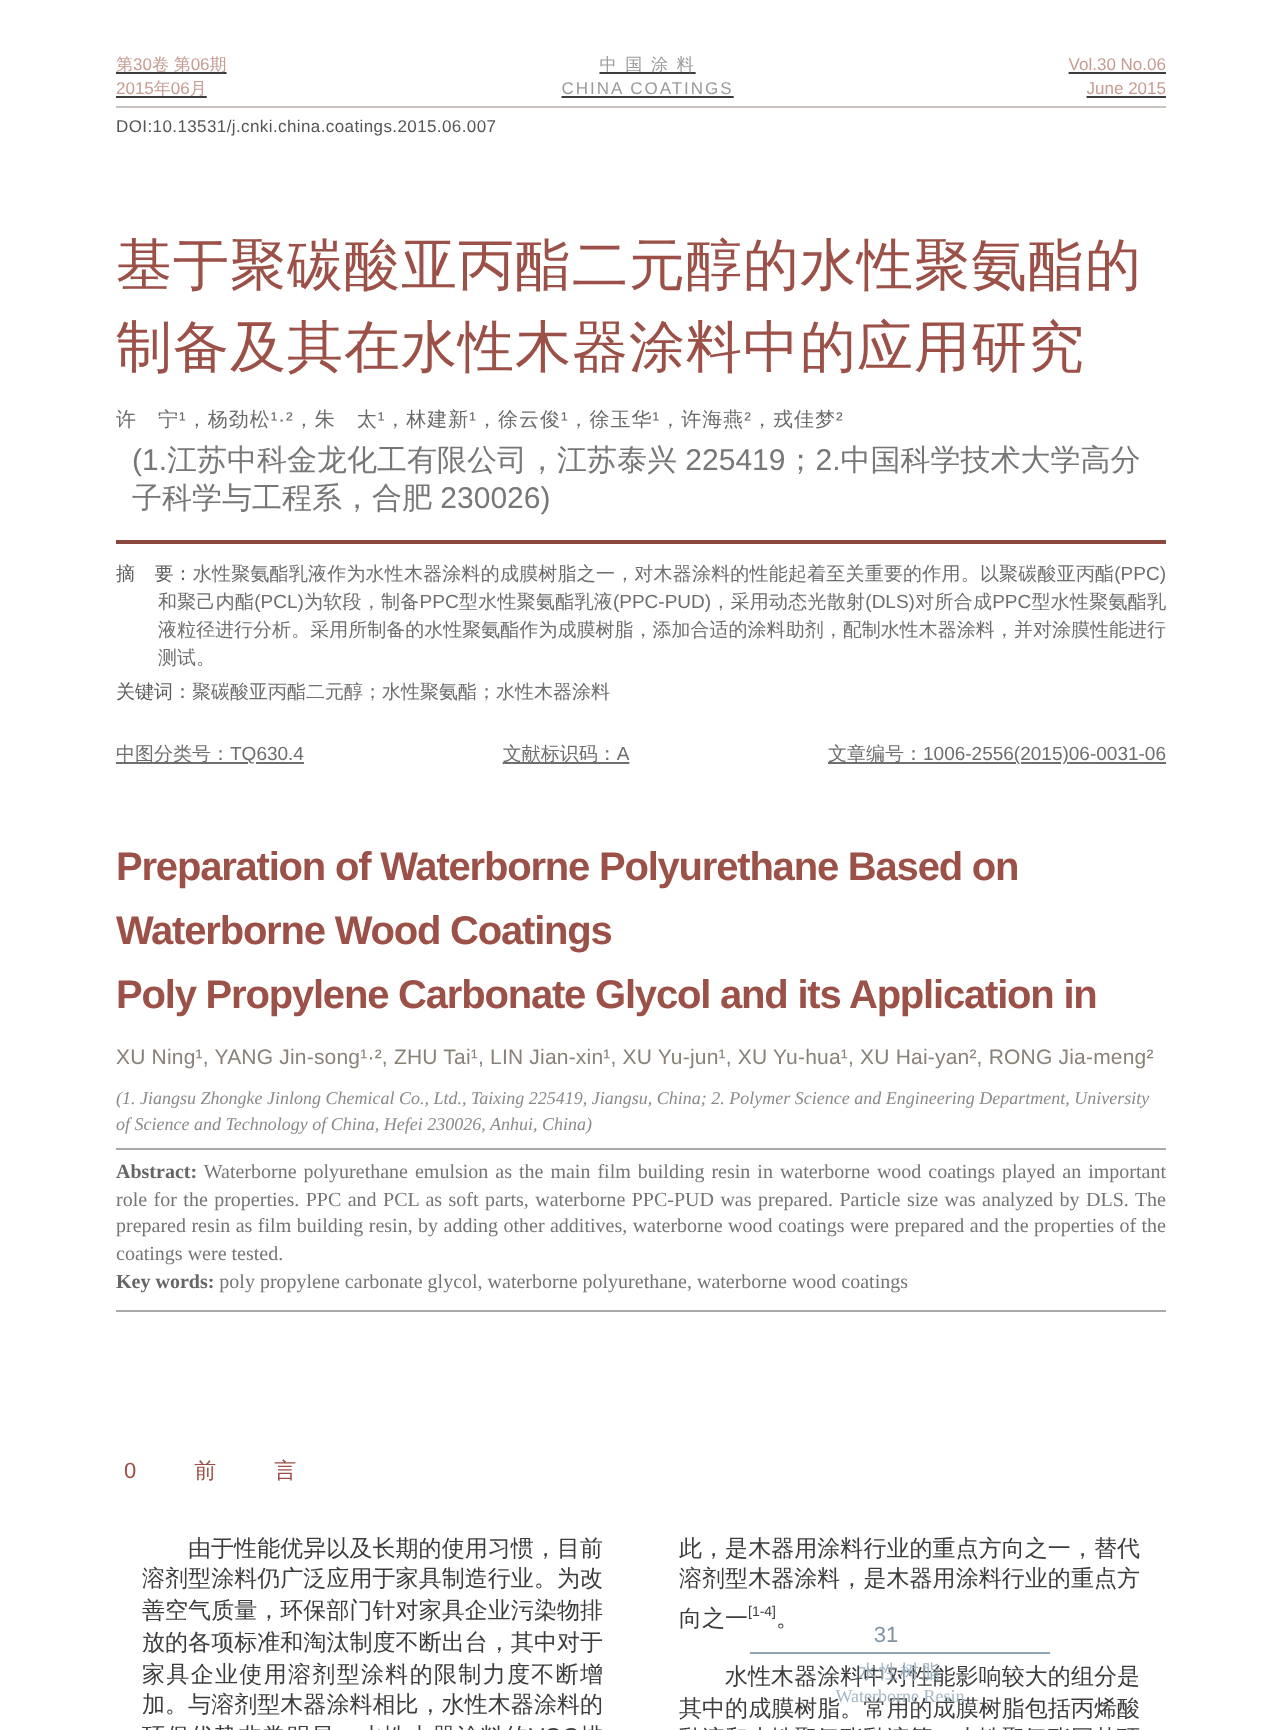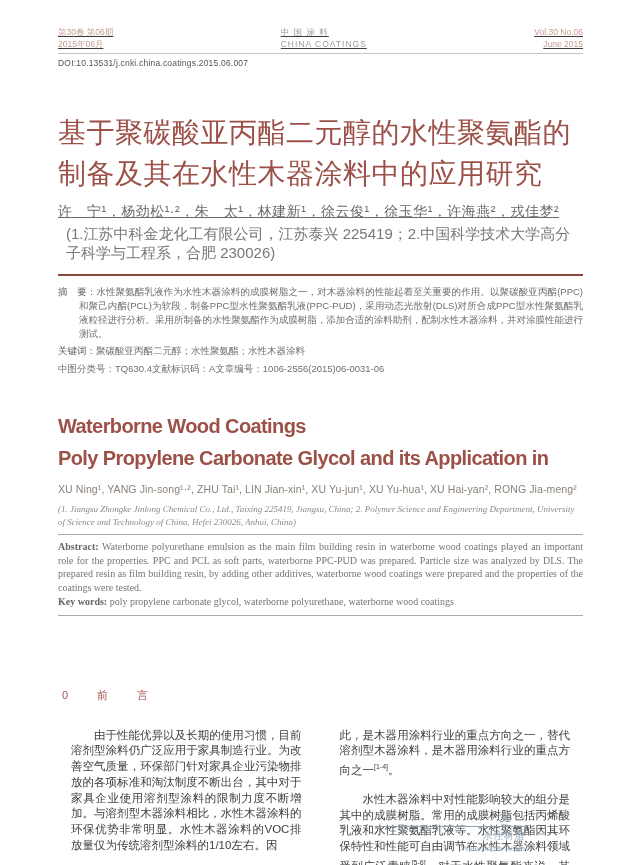--- a/index.html
+++ b/index.html
@@ -3,36 +3,36 @@
 <meta charset="utf-8">
 <style>
   html,body{margin:0;padding:0;background:#ffffff;}
   body{width:641px;height:865px;overflow:hidden;font-family:"Liberation Sans","DejaVu Sans",sans-serif;color:#3d3d3d;position:relative;}
   .page{position:relative;width:525px;margin:0 auto;padding-top:26px;height:839px;}
 
   
   .journal-header{display:flex;justify-content:space-between;align-items:flex-start;font-size:8.5px;line-height:12px;text-decoration:underline;}
   .jh-left,.jh-right{color:#c69c92;}
   .jh-right{text-align:right;}
-  .jh-center{color:#9a9a9a;text-align:left;letter-spacing:1px;}
+  .jh-center{color:#9a9a9a;text-align:center;letter-spacing:1px;}
   .header-rule{border-bottom:1px solid #c9c2bf;margin-top:3px;}
   .doi{font-size:8.5px;color:#555;margin-top:4px;letter-spacing:0.2px;}
 
   
   .title-cn{margin:44px 0 0 0;font-size:28px;font-weight:normal;color:#9c5148;line-height:41px;letter-spacing:0.5px;font-family:"Liberation Sans","DejaVu Sans",sans-serif;}
   .title-cn span{display:block;white-space:nowrap;}
-  .authors-cn{margin-top:9px;font-size:14px;color:#6a6a6a;letter-spacing:0.5px;text-decoration:underline;}
+  .authors-cn{margin-top:9px;font-size:10px;color:#6a6a6a;letter-spacing:0.5px;}
   .affil-cn{margin-top:4px;padding-left:8px;font-size:15px;color:#777;}
   .thick-rule{margin-top:11px;border-bottom:2px solid #8a473d;}
 
   
   .abstract-cn{margin-top:9px;font-size:9.5px;color:#6e6e6e;line-height:14px;text-align:justify;padding-left:21px;text-indent:-21px;}
   .abstract-cn .lbl,.keywords-cn .lbl{color:#5c5c5c;}
   .keywords-cn{margin-top:3px;font-size:9.5px;color:#6e6e6e;line-height:14px;}
-  .class-line{margin-top:5px;display:flex;justify-content:flex-start;font-size:9.5px;color:#6e6e6e;}
+  .class-line{margin-top:17px;display:flex;justify-content:space-between;font-size:9.5px;color:#6e6e6e;text-decoration:underline;}
 
   
   .title-en{margin:34px 0 0 0;font-size:20px;font-weight:bold;color:#9c5148;line-height:32px;letter-spacing:-0.6px;}
   .title-en span{display:block;white-space:nowrap;}
   .authors-en{margin-top:9px;font-size:10.5px;color:#8a8178;letter-spacing:0.1px;}
   .affil-en{margin-top:8px;font-size:9px;font-style:italic;color:#8a8a8a;font-family:"Liberation Serif","DejaVu Serif",serif;line-height:12.5px;}
   .thin-rule{border-bottom:1px solid #aaa;margin-top:6px;}
 
   
   .abstract-en{margin-top:5px;font-size:10px;color:#757575;line-height:13.5px;text-align:justify;font-family:Liberation Serif, serif;}
@@ -41,21 +41,21 @@
 
   
   .section-heading{margin:72px 0 0 4px;font-size:11px;font-weight:400;color:#9c5148;letter-spacing:9px;}
   .columns{display:flex;gap:12px;margin-top:12px;}
   .col{flex:1;font-size:11.5px;line-height:15.8px;text-align:justify;color:#3d3d3d;}
   .col p{margin:13px;}
   .col p.indent{text-indent:2em;}
   sup.ref{font-size:7px;color:#3d3d3d;}
 
   
-  .page-footer{position:absolute;right:58px;bottom:12px;text-align:right;width:150px;}
+  .page-footer{position:absolute;right:58px;bottom:12px;text-align:center;width:150px;}
   .pagenum{font-size:11px;color:#7f93a1;padding-right:14px;}
   .footer-rule{border-bottom:1px solid #8fa3b1;margin-top:2px;}
   .footer-cn{margin-top:3px;font-size:9.5px;color:#9fb3c1;letter-spacing:1px;}
   .footer-en{font-size:9px;color:#a3b7c5;font-family:"Liberation Serif","DejaVu Serif",serif;}
 </style>
 </head>
 <body>
 
 <div class="page">
 
@@ -86,20 +86,21 @@
 
   <div class="abstract-cn"><span class="lbl">摘　要：</span><span>水性聚氨酯乳液作为水性木器涂料的成膜树脂之一，对木器涂料的性能起着至关重要的作用。以聚碳酸亚丙酯(PPC)和聚己内酯(PCL)为软段，制备PPC型水性聚氨酯乳液(PPC-PUD)，采用动态光散射(DLS)对所合成PPC型水性聚氨酯乳液粒径进行分析。采用所制备的水性聚氨酯作为成膜树脂，添加合适的涂料助剂，配制水性木器涂料，并对涂膜性能进行测试。</span></div>
   <div class="keywords-cn"><span class="lbl">关键词：</span><span>聚碳酸亚丙酯二元醇；水性聚氨酯；水性木器涂料</span></div>
   <div class="class-line">
     <span>中图分类号：TQ630.4</span>
     <span>文献标识码：A</span>
     <span>文章编号：1006-2556(2015)06-0031-06</span>
   </div>
 
   <h2 class="title-en">
+    <span>Preparation of Waterborne Polyurethane Based on</span>
     <span>Waterborne Wood Coatings</span>
     <span>Poly Propylene Carbonate Glycol and its Application in</span>
   </h2>
   <div class="authors-en">XU Ning¹, YANG Jin-song¹·², ZHU Tai¹, LIN Jian-xin¹, XU Yu-jun¹, XU Yu-hua¹, XU Hai-yan², RONG Jia-meng²</div>
   <div class="affil-en">(1. Jiangsu Zhongke Jinlong Chemical Co., Ltd., Taixing 225419, Jiangsu, China; 2. Polymer Science and Engineering Department, University of Science and Technology of China, Hefei 230026, Anhui, China)</div>
   <div class="thin-rule"></div>
 
   <div class="abstract-en"><span class="lbl-en">Abstract:</span> <span>Waterborne polyurethane emulsion as the main film building resin in waterborne wood coatings played an important role for the properties. PPC and PCL as soft parts, waterborne PPC-PUD was prepared. Particle size was analyzed by DLS. The prepared resin as film building resin, by adding other additives, waterborne wood coatings were prepared and the properties of the coatings were tested.</span></div>
   <div class="keywords-en"><span class="lbl-en">Key words:</span> <span>poly propylene carbonate glycol, waterborne polyurethane, waterborne wood coatings</span></div>
   <div class="thin-rule"></div>

